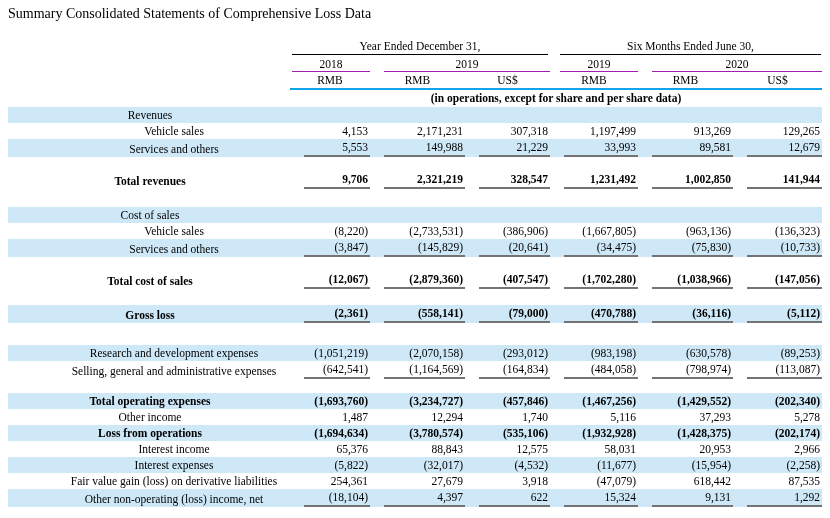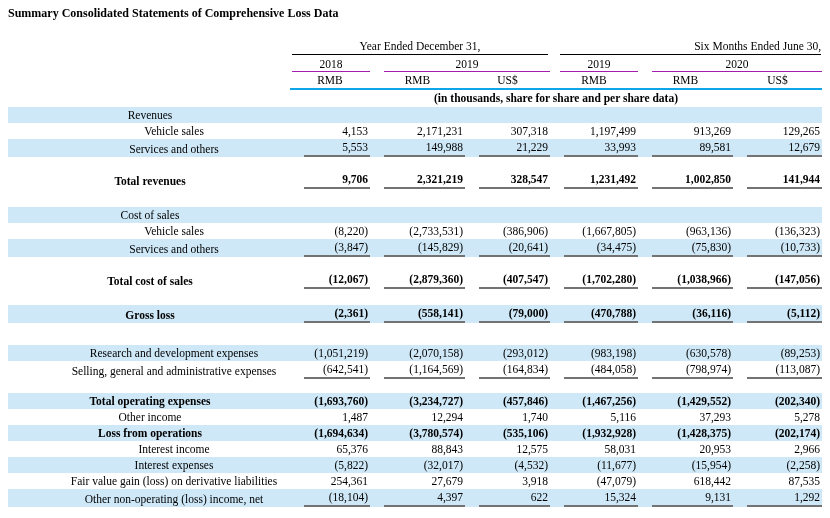--- a/index.html
+++ b/index.html
@@ -1,28 +1,28 @@
 <!DOCTYPE html>
 <html><head>
 <meta charset="utf-8">
 <style>
   html,body{margin:0;padding:0;background:#ffffff;}
   body{width:830px;height:518px;overflow:hidden;
        font-family:"Liberation Serif","DejaVu Serif",serif;color:#000;}
   .page{position:relative;width:830px;height:518px;background:#fff;}
-  .doc-title{position:absolute;left:8px;top:6px;font-size:12px;font-weight:bold;}
+  .doc-title{position:absolute;left:8px;top:6px;font-size:14px;font-weight:normal;}
 
   table.fin{border-collapse:collapse;table-layout:fixed;width:814px;
             position:absolute;left:8px;top:40px;font-size:11.5px;}
   td{padding:0;vertical-align:bottom;}
 
   
   tr.hdr td{font-weight:normal;text-align:center;font-size:11.5px;}
   .grp{border-bottom:1px solid #000;padding-bottom:2px;margin:0 2px;}
-  .grp.right{margin-left:10px;margin-right:1px;text-align:right;}
+  .grp.right{margin-left:10px;margin-right:1px;}
   .yr{border-bottom:1px solid #a21caf;padding-bottom:1px;}
   .yr-pad{margin-left:14px;}
   tr.cur td.c{border-bottom:2px solid #0ea5e9;padding-bottom:2px;padding-top:2px;text-align:center;}
   tr.units td{font-weight:bold;text-align:center;font-size:11.5px;
               padding-top:2px;padding-bottom:3px;}
 
   
   tr.hl{background:#cee8f7;}
   td.label{text-align:center;padding-left:2px;line-height:16px;white-space:nowrap;}
   td.label.ind{padding-left:50px;}
@@ -79,21 +79,21 @@
         <td></td>
         <td class="c">RMB</td>
         <td class="c">RMB</td>
         <td class="c">US$</td>
         <td class="c">RMB</td>
         <td class="c">RMB</td>
         <td class="c">US$</td>
       </tr>
       <tr class="units">
         <td></td>
-        <td colspan="6">(in thousands, share for share and per share data)</td>
+        <td colspan="6">(in operations, except for share and per share data)</td>
       </tr>
     </thead>
     <tbody>
         <tr class="hl">
           <td class="label">Revenues</td>
           <td class="num">
             <div class="cell"></div>
           </td>
           <td class="num">
             <div class="cell"></div>

